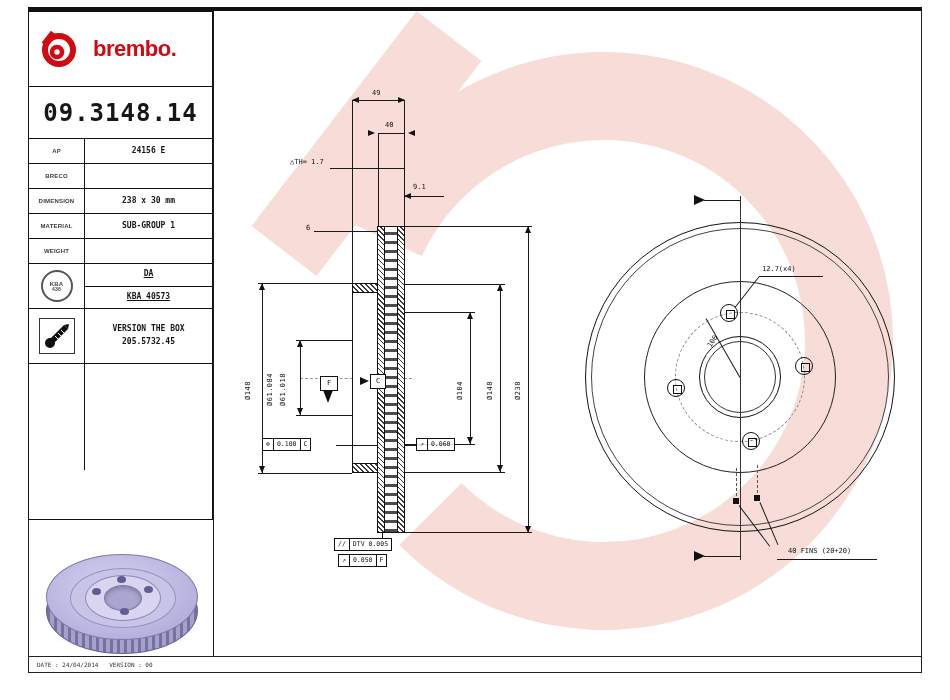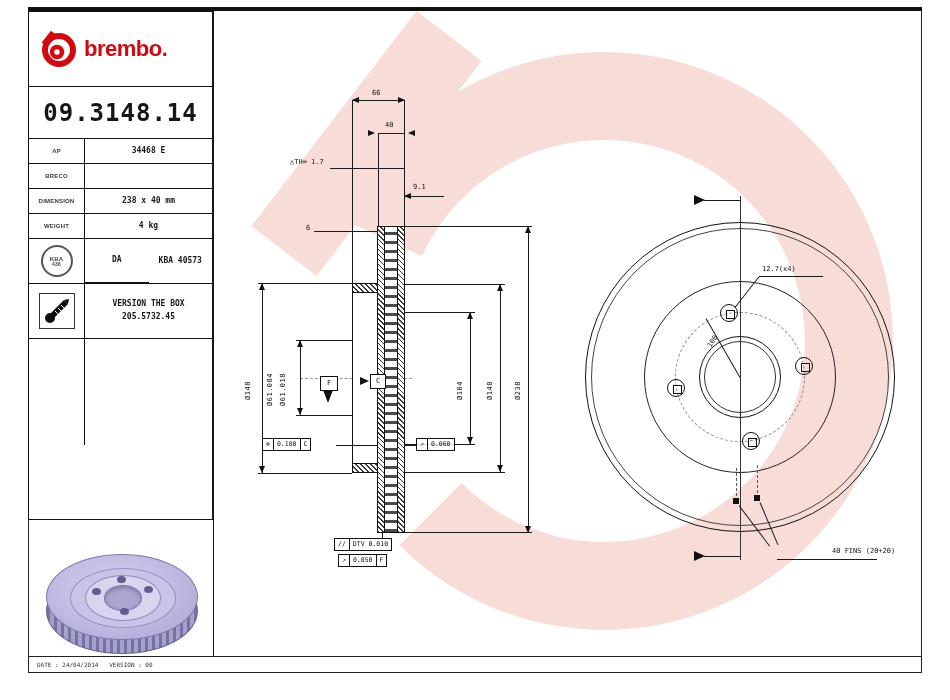--- a/index.html
+++ b/index.html
@@ -50,56 +50,59 @@
   <div class="abs" style="left:28px;top:8px;width:894px;height:665px;border:1px solid #222;box-sizing:border-box;z-index:1;"></div>
   <div class="abs" style="left:28px;top:7px;width:894px;height:4px;background:#111;z-index:2;"></div>
   <div class="vl" style="left:213px;top:11px;height:646px;z-index:2;"></div>
 
   <svg class="abs" style="left:214px;top:11px;z-index:0;" width="708" height="644" viewBox="0 0 708 644">
     <circle cx="390" cy="330" r="245" fill="none" stroke="#f8dcd7" stroke-width="88" stroke-dasharray="1240 300" transform="rotate(-155 390 330)"></circle>
     <line x1="70" y1="240" x2="235" y2="25" stroke="#f8dcd7" stroke-width="82"></line>
   </svg>
 
   <div id="spec-table">
-    <div class="t-sep" style="height:75px;display:flex;align-items:center;padding-left:10px;">
+    <div class="t-sep" style="height:75px;display:flex;align-items:center;padding-left:10px;gap:9px;">
       <svg width="40" height="40" viewBox="0 0 40 40">
         <circle cx="20" cy="21" r="14" fill="none" stroke="#d10a11" stroke-width="6"></circle>
         <circle cx="18" cy="23" r="5" fill="none" stroke="#d10a11" stroke-width="4.5"></circle>
         <rect x="7" y="2" width="7" height="15" fill="#d10a11" transform="rotate(38 10 9)"></rect>
       </svg>
       <span style="font:bold 22px/1 'Liberation Sans',sans-serif;color:#d10a11;letter-spacing:-.5px;margin-left:5px;">brembo.</span>
     </div>
     <div class="t-sep" style="height:52px;display:flex;align-items:center;justify-content:center;
                 font:bold 24px/1 'DejaVu Sans Mono',monospace;letter-spacing:1px;color:#161616;">09.3148.14</div>
 
     <div class="t-row t-sep">
       <div class="t-cell-l">AP</div>
-      <div class="t-cell-v">34468 E</div>
+      <div class="t-cell-v">24156 E</div>
     </div>
     <div class="t-row t-sep">
       <div class="t-cell-l">BRECO</div>
     </div>
     <div class="t-row t-sep">
       <div class="t-cell-l">DIMENSION</div>
-      <div class="t-cell-v">238 x 40 mm</div>
+      <div class="t-cell-v">238 x 30 mm</div>
+    </div>
+    <div class="t-row t-sep">
+      <div class="t-cell-l">MATERIAL</div>
+      <div class="t-cell-v">SUB-GROUP 1</div>
     </div>
     <div class="t-row t-sep">
       <div class="t-cell-l">WEIGHT</div>
-      <div class="t-cell-v">4 kg</div>
     </div>
 
     <div class="t-sep" style="height:45px;display:flex;">
       <div class="t-cell-l" style="width:56px;">
         <div style="width:32px;height:32px;border:2px solid #555;border-radius:50%;box-sizing:border-box;
                     display:flex;flex-direction:column;align-items:center;justify-content:center;">
           <span style="font:bold 6px/1 'Liberation Sans',sans-serif;color:#444;">KBA</span>
           <span style="font:bold 5px/1 'Liberation Sans',sans-serif;color:#444;">436</span>
         </div>
       </div>
-      <div style="flex:1;display:flex;flex-direction:row;">
+      <div style="flex:1;display:flex;flex-direction:column;text-decoration:underline;">
         <div class="t-cell-v" style="flex:1;border-bottom:1px solid #111;">DA</div>
         <div class="t-cell-v" style="flex:1;">KBA 40573</div>
       </div>
     </div>
 
     <div class="t-sep" style="height:55px;display:flex;">
       <div class="t-cell-l" style="width:56px;">
         <div style="width:36px;height:36px;border:1px solid #333;box-sizing:border-box;display:flex;align-items:center;justify-content:center;">
           <svg width="30" height="30" viewBox="0 0 30 30">
             <g fill="#0d0d0d">
@@ -137,21 +140,21 @@
     <div class="ellipse" style="left:54px;top:64px;width:9px;height:7px;background:#615d92;"></div>
     <div class="ellipse" style="left:106px;top:62px;width:9px;height:7px;background:#615d92;"></div>
     <div class="ellipse" style="left:82px;top:84px;width:9px;height:7px;background:#615d92;"></div>
   </div>
 
   <div class="vl" style="left:352px;top:100px;height:183px;z-index:2;"></div>
   <div class="vl" style="left:404px;top:100px;height:126px;z-index:2;"></div>
   <div class="hl" style="left:352px;top:100px;width:53px;z-index:2;"></div>
   <div class="al" style="left:352px;top:97px;z-index:2;"></div>
   <div class="ar" style="left:398px;top:97px;z-index:2;"></div>
-  <div class="lbl" style="left:372px;top:90px;">66</div>
+  <div class="lbl" style="left:372px;top:90px;">49</div>
 
   <div class="vl" style="left:378px;top:133px;height:93px;z-index:2;"></div>
   <div class="hl" style="left:378px;top:133px;width:27px;z-index:2;"></div>
   <div class="ar" style="left:368px;top:130px;z-index:2;"></div>
   <div class="al" style="left:408px;top:130px;z-index:2;"></div>
   <div class="lbl" style="left:385px;top:122px;">40</div>
 
   <div class="hl" style="left:330px;top:168px;width:75px;z-index:2;"></div>
   <div class="lbl" style="left:290px;top:159px;">△TH= 1.7</div>
 
@@ -228,21 +231,21 @@
   </div>
   <div class="hl" style="left:336px;top:445px;width:41px;z-index:2;"></div>
   <div class="tframe" style="left:416px;top:438px;">
     <span>↗</span>
     <span>0.060</span>
   </div>
   <div class="hl" style="left:405px;top:445px;width:11px;z-index:2;"></div>
   <div class="vl" style="left:382px;top:533px;height:5px;z-index:2;"></div>
   <div class="tframe" style="left:334px;top:538px;">
     <span>//</span>
-    <span>DTV 0.010</span>
+    <span>DTV 0.005</span>
   </div>
   <div class="tframe" style="left:338px;top:554px;">
     <span>↗</span>
     <span>0.050</span>
     <span>F</span>
   </div>
 
   <div class="ellipse" style="left:585px;top:222px;width:310px;height:310px;border:1.5px solid #111;box-sizing:border-box;z-index:2;"></div>
   <div class="ellipse" style="left:591px;top:228px;width:298px;height:298px;border:1px solid #444;box-sizing:border-box;z-index:2;"></div>
   <div class="ellipse" style="left:644px;top:281px;width:192px;height:192px;border:1px solid #222;box-sizing:border-box;z-index:2;"></div>
@@ -274,20 +277,20 @@
 
   <div class="hl rot" style="left:740px;top:377px;width:68px;transform:rotate(-120deg);z-index:2;"></div>
   <div class="lbl" style="left:707px;top:338px;transform:rotate(-55deg);">100</div>
 
   <div class="dash-v" style="left:736px;top:468px;height:28px;z-index:2;"></div>
   <div class="dash-v" style="left:757px;top:465px;height:28px;z-index:2;"></div>
   <div class="abs" style="left:733px;top:498px;width:6px;height:6px;background:#111;z-index:2;"></div>
   <div class="abs" style="left:754px;top:495px;width:6px;height:6px;background:#111;z-index:2;"></div>
   <div class="hl rot" style="left:739px;top:505px;width:51px;transform:rotate(53deg);z-index:2;"></div>
   <div class="hl rot" style="left:760px;top:502px;width:46px;transform:rotate(67deg);z-index:2;"></div>
-  <div class="lbl" style="left:832px;top:548px;">40 FINS (20+20)</div>
+  <div class="lbl" style="left:788px;top:548px;">40 FINS (20+20)</div>
   <div class="hl" style="left:777px;top:559px;width:100px;z-index:2;"></div>
 
   <div id="footer-strip">
     <span id="footer-text">DATE : 24/04/2014   VERSION : 00</span>
   </div>
 
 </div>
 
 </body></html>

